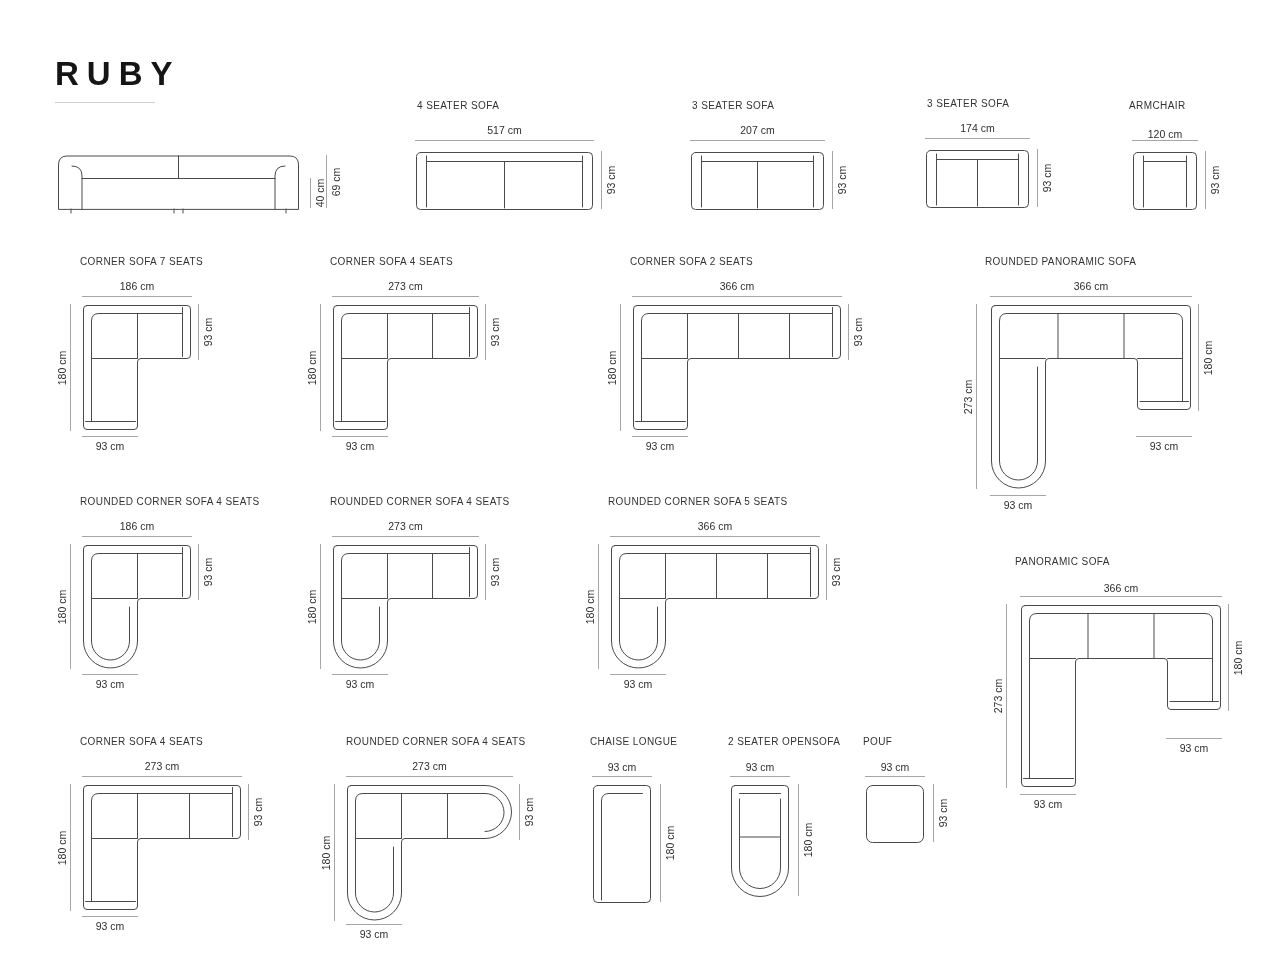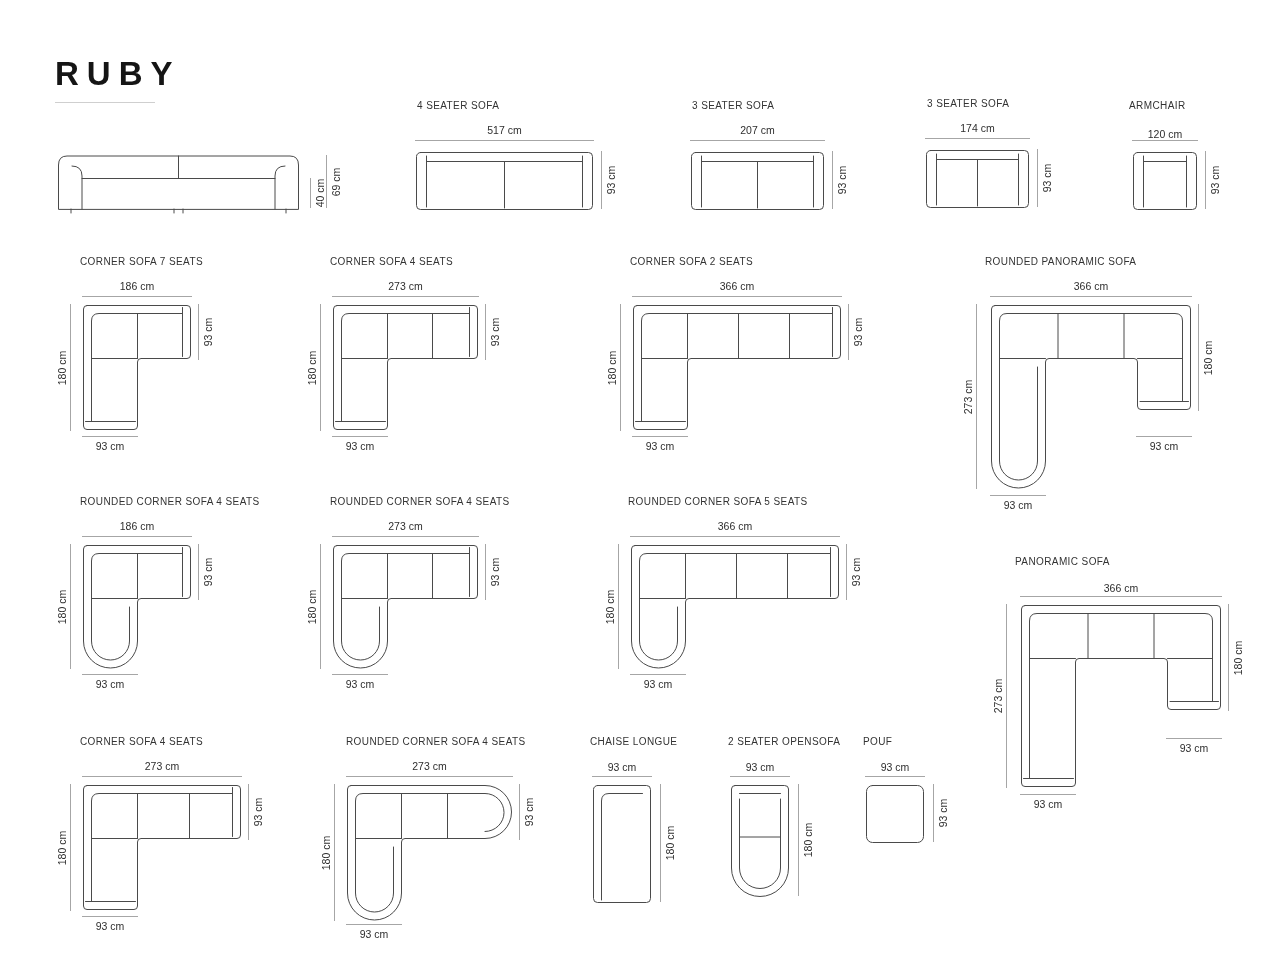--- a/index.html
+++ b/index.html
@@ -251,21 +251,21 @@
       <path d="M99.5,8.5 V53.5"></path>
   </svg>
   <div class="vline" style="left:179px;top:48px;height:56px"></div>
   <div class="vdim" style="left:182px;top:48px;height:56px">
       <span>93 cm</span>
     </div>
   <div class="hline" style="left:26px;top:178px;width:56px"></div>
   <div class="hdim" style="left:26px;top:182px;width:56px">93 cm</div>
 </div>
 
-<div class="fig" style="left:604px;top:496px;width:290px;height:210px">
+<div class="fig" style="left:584px;top:496px;width:290px;height:210px">
   <div class="fig-label" style="left:24px;top:0">ROUNDED CORNER SOFA 5 SEATS</div>
   <div class="hdim" style="left:26px;top:24px;width:210px">366 cm</div>
   <div class="hline" style="left:26px;top:40px;width:210px"></div>
   <div class="vline" style="left:14px;top:48px;height:125px"></div>
   <div class="vdim" style="left:-1px;top:48px;height:125px">
       <span>180 cm</span>
     </div>
   <svg style="left:26px;top:48px" width="210" height="125" viewBox="-1 -1 210 125">
     <path d="M4,0.5 H204 Q207.5,0.5 207.5,4 V50 Q207.5,53.5 204,53.5 H58 Q54.5,53.5 54.5,57 V96 A27,27 0 0 1 0.5,96 V4 Q0.5,0.5 4,0.5 Z"></path>
     <path d="M199.5,8.5 H16 Q8.5,8.5 8.5,16 V96 A19,19 0 0 0 46.5,96 V62"></path>

